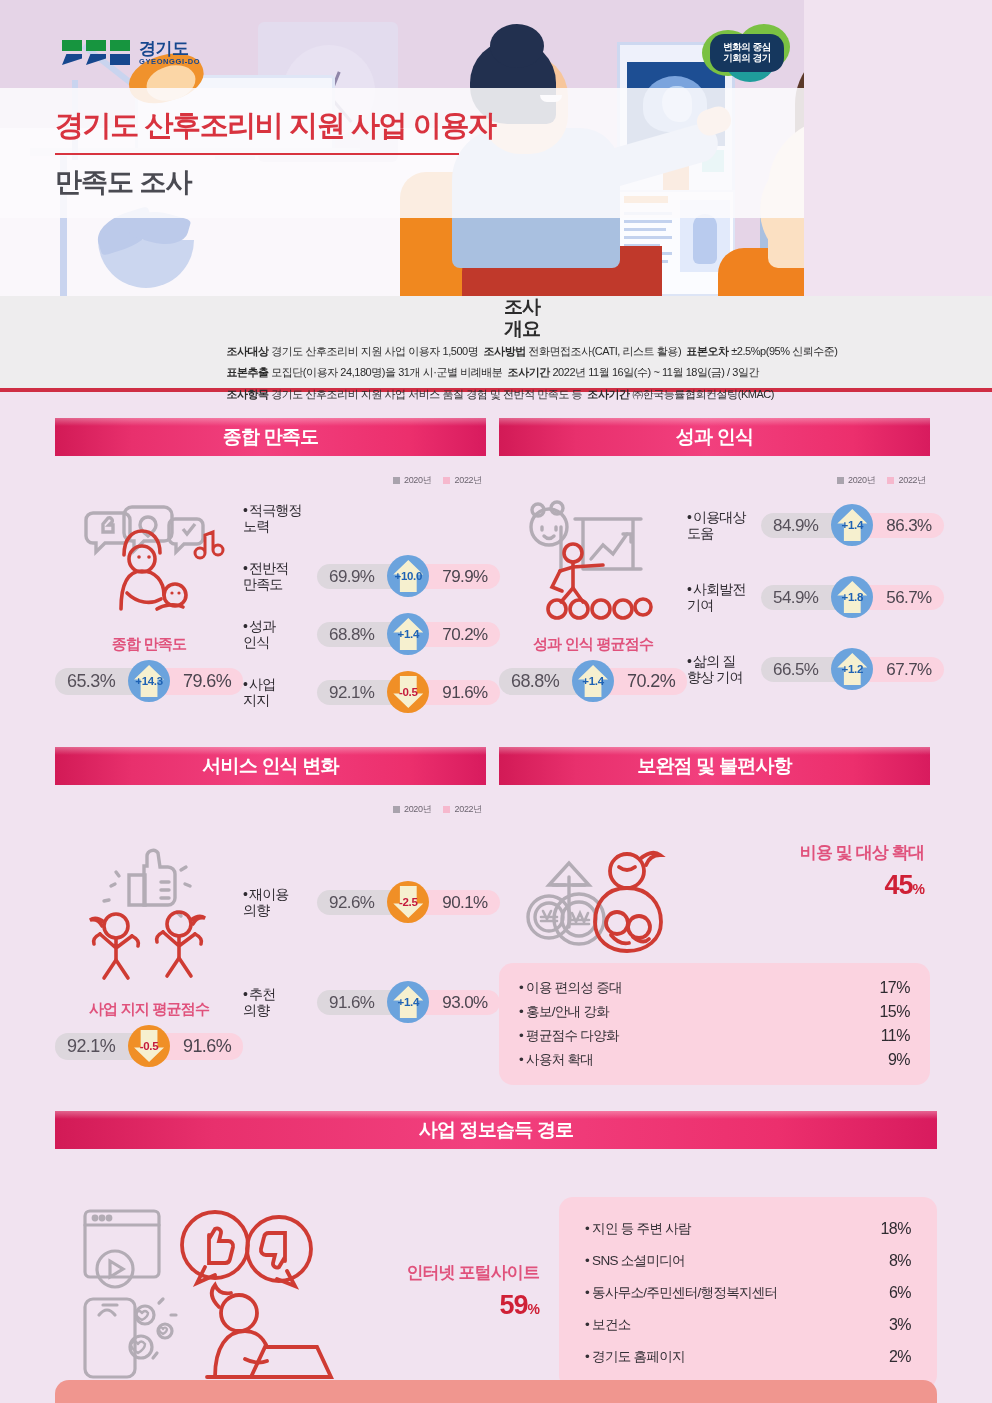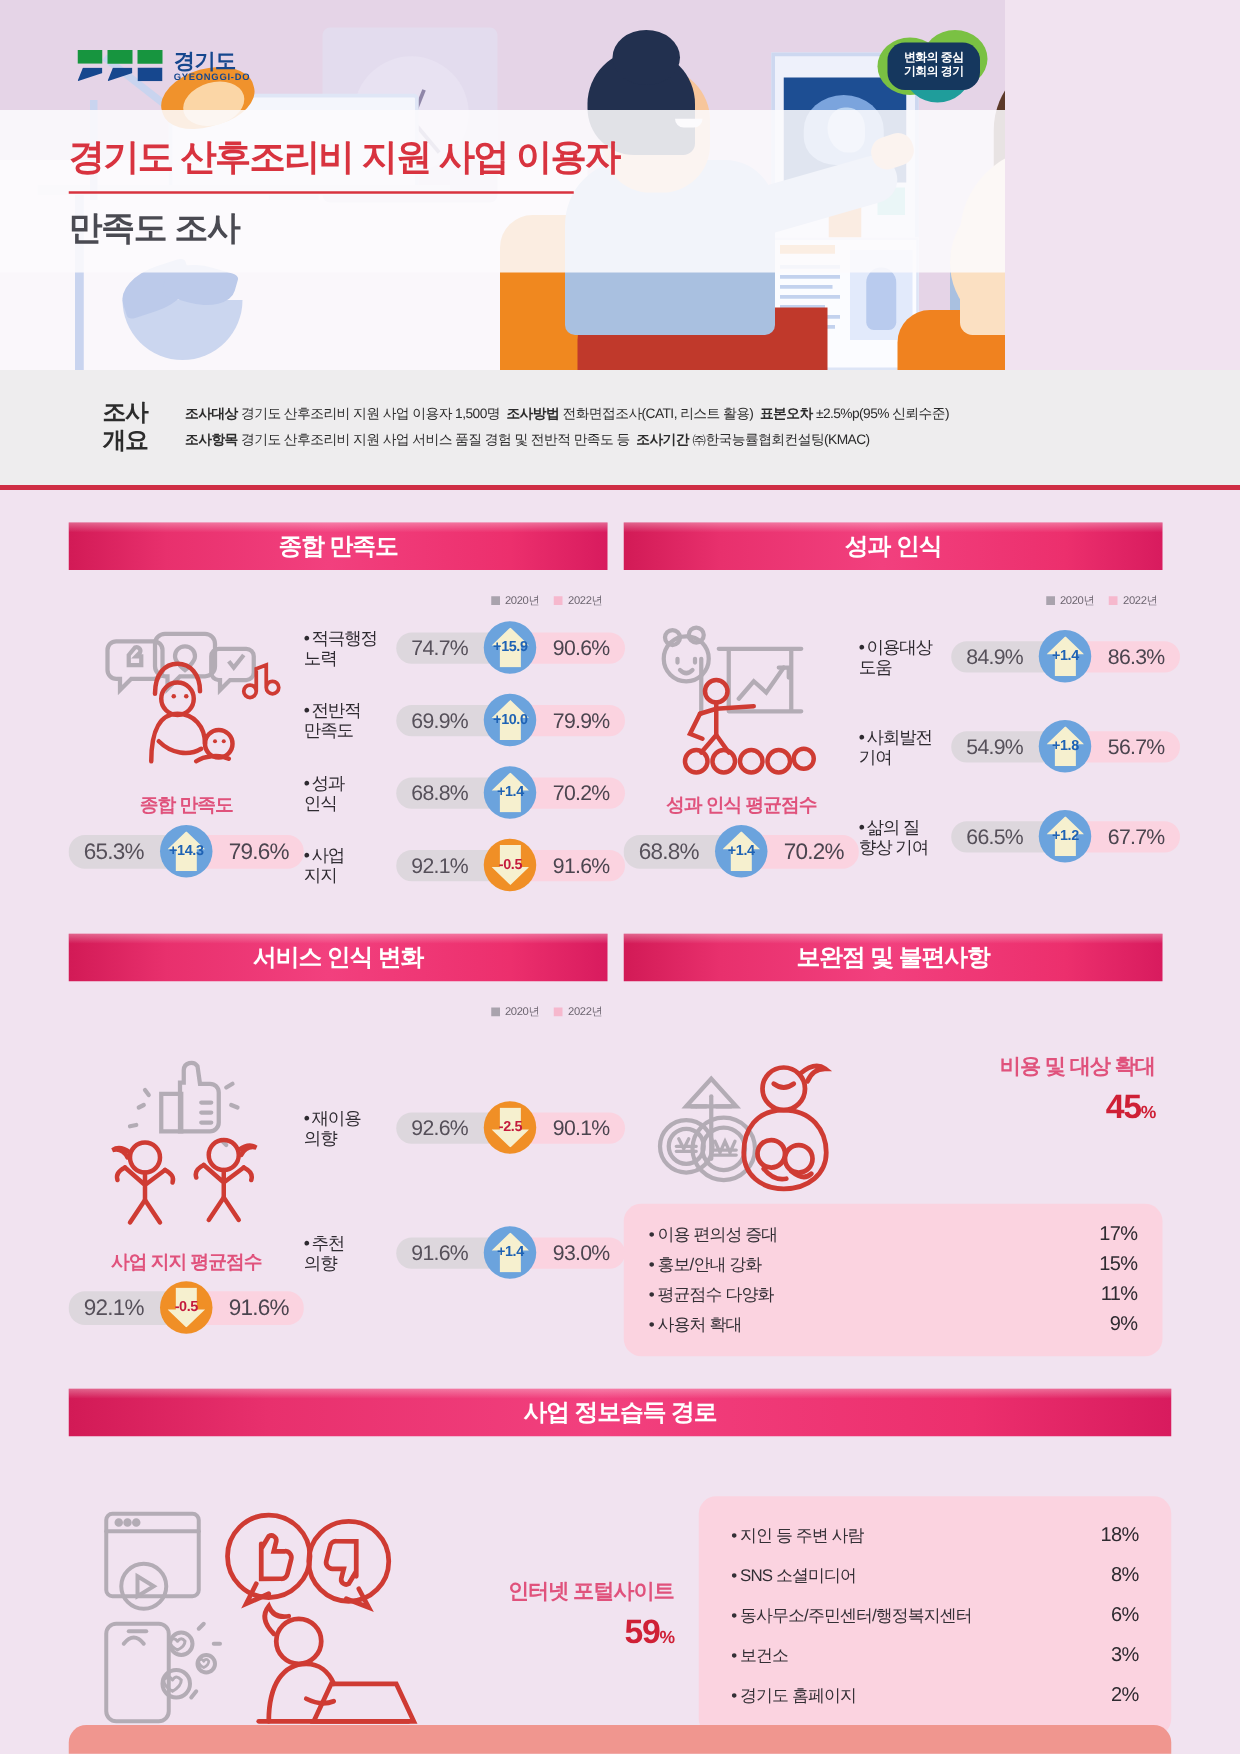--- a/index.html
+++ b/index.html
@@ -102,21 +102,21 @@
   .gg-core span{ font-size:9.5px; font-weight:bold; color:#fff; letter-spacing:-0.4px;}
 
   .hero-title { position:absolute; left:55px; top:106px; z-index:20; }
   .hero-title h1 { font-size:29px; font-weight:bold; color:#d8333f; letter-spacing:-1.4px; white-space:nowrap;}
   .hero-rule { width:404px; height:2px; background:#d8333f; margin:7px 0 9px; }
   .hero-title h2 { font-size:27px; font-weight:bold; color:#4a4a52; letter-spacing:-1px; }
 
   
   .infobar {
     position:relative; width:992px; height:96px; background:#eeedee;
-    border-bottom:4px solid #cf2e44; display:flex; align-items:center; padding-left:72px;
+    border-bottom:4px solid #cf2e44; display:flex; align-items:center; padding-left:72px;flex-direction:column;
   }
   .infobar-label {
     font-size:19px; font-weight:bold; color:#2c2c2c; line-height:1.18;
     letter-spacing:-1px; text-align:center; width:56px; margin-right:20px;
   }
   .infobar-rows { font-size:11px; color:#2b2b2b; line-height:1.95; letter-spacing:-0.45px; white-space:nowrap;}
   .infobar-rows b { font-weight:bold; }
   .ib-k { font-weight:bold; }
 
   
@@ -328,20 +328,26 @@
       <div>개요</div>
     </div>
     <div class="infobar-rows">
       <div>
         <b class="ib-k">조사대상</b>
         <span>경기도 산후조리비 지원 사업 이용자 1,500명</span>&nbsp;
         <b class="ib-k">조사방법</b>
         <span>전화면접조사(CATI, 리스트 활용)</span>&nbsp;
         <b class="ib-k">표본오차</b>
         <span>±2.5%p(95% 신뢰수준)</span>
+      </div>
+      <div>
+        <b class="ib-k">표본추출</b>
+        <span>모집단(이용자 24,180명)을 31개 시·군별 비례배분</span>&nbsp;
+        <b class="ib-k">조사기간</b>
+        <span>2022년 11월 16일(수) ~ 11월 18일(금) / 3일간</span>
       </div>
       <div>
         <b class="ib-k">조사항목</b>
         <span>경기도 산후조리비 지원 사업 서비스 품질 경험 및 전반적 만족도 등</span>&nbsp;
         <b class="ib-k">조사기간</b>
         <span>㈜한국능률협회컨설팅(KMAC)</span>
       </div>
     </div>
   </div>
 
@@ -403,28 +409,20 @@
               </span>
               <span class="pill-new">79.6%</span>
             </div>
           </div>
 
           <div class="panel-right">
             <div class="statrow">
               <div class="stat-name">
                 <span class="dot">•</span><span>적극행정</span><br>
                 <span>노력</span>
-              </div>
-              <div class="pill-group">
-                <span class="pill-old">74.7%</span>
-                <span class="chg up">
-                    <i class="arrow"></i>
-                    <span class="val">+15.9</span>
-                  </span>
-                <span class="pill-new">90.6%</span>
               </div>
             </div>
             <div class="statrow">
               <div class="stat-name">
                 <span class="dot">•</span><span>전반적</span><br>
                 <span>만족도</span>
               </div>
               <div class="pill-group">
                 <span class="pill-old">69.9%</span>
                 <span class="chg up">

